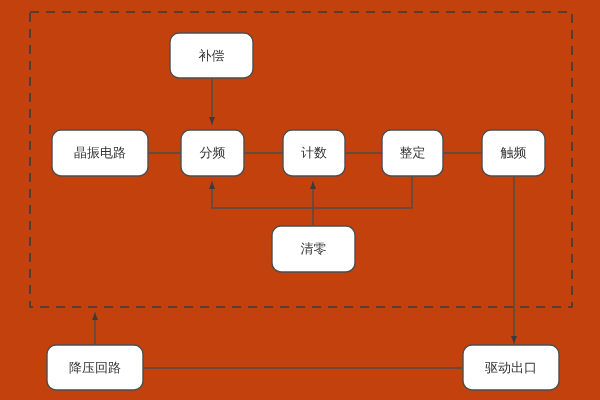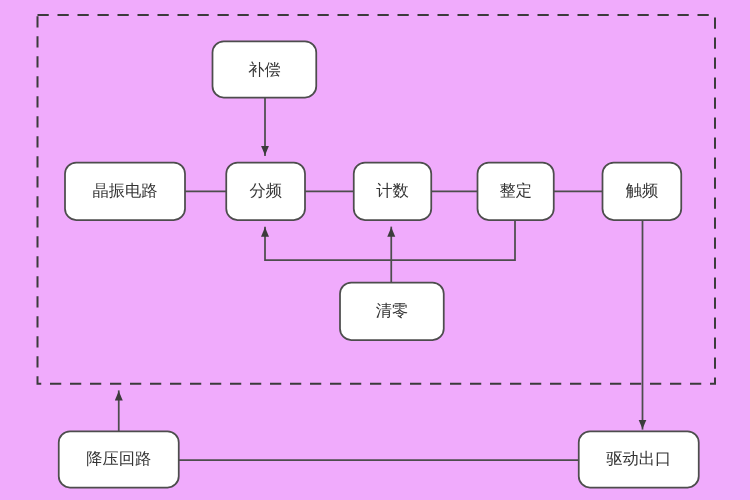--- a/index.html
+++ b/index.html
@@ -8,21 +8,21 @@
     padding: 0;
     background: #ffffff;
   }
   body {
     font-family: "DejaVu Sans", "Liberation Sans", sans-serif;
   }
   #canvas {
     position: relative;
     width: 600px;
     height: 400px;
-    background: #f0abfc;
+    background: #c2410c;
     overflow: hidden;
   }
   #canvas svg {
     position: absolute;
     left: 0;
     top: 0;
     width: 600px;
     height: 400px;
   }
   .node-label {

